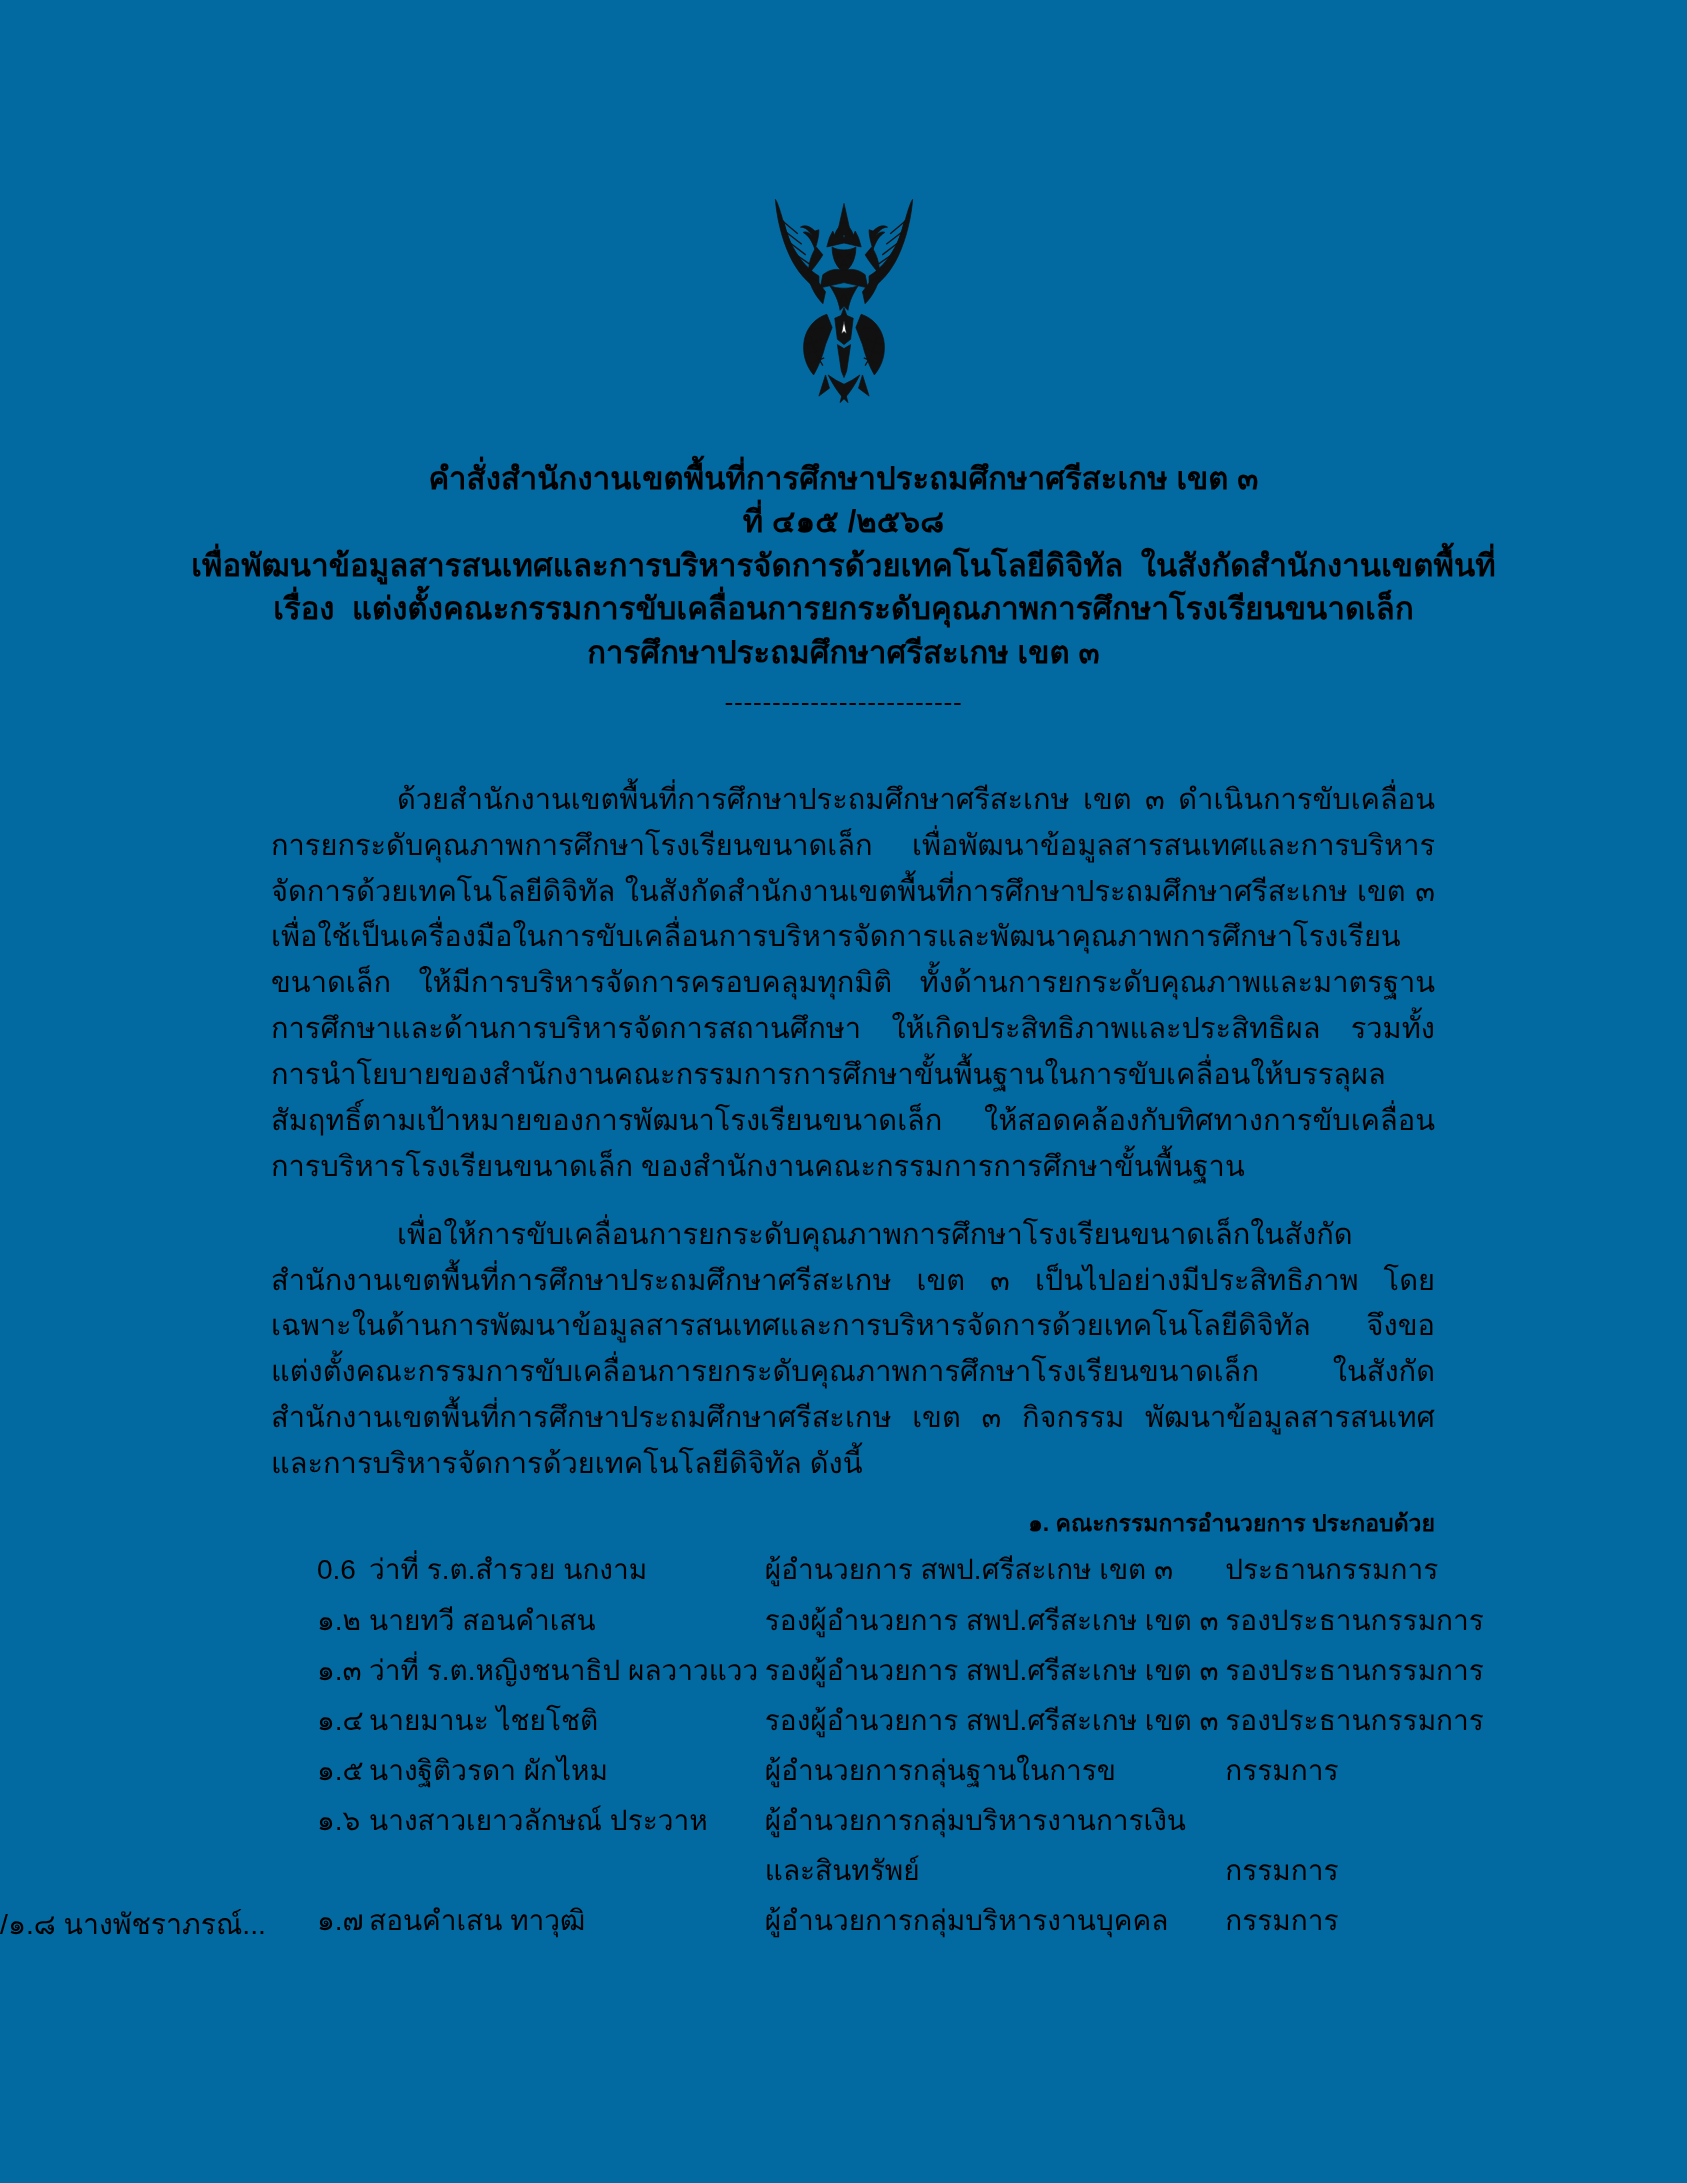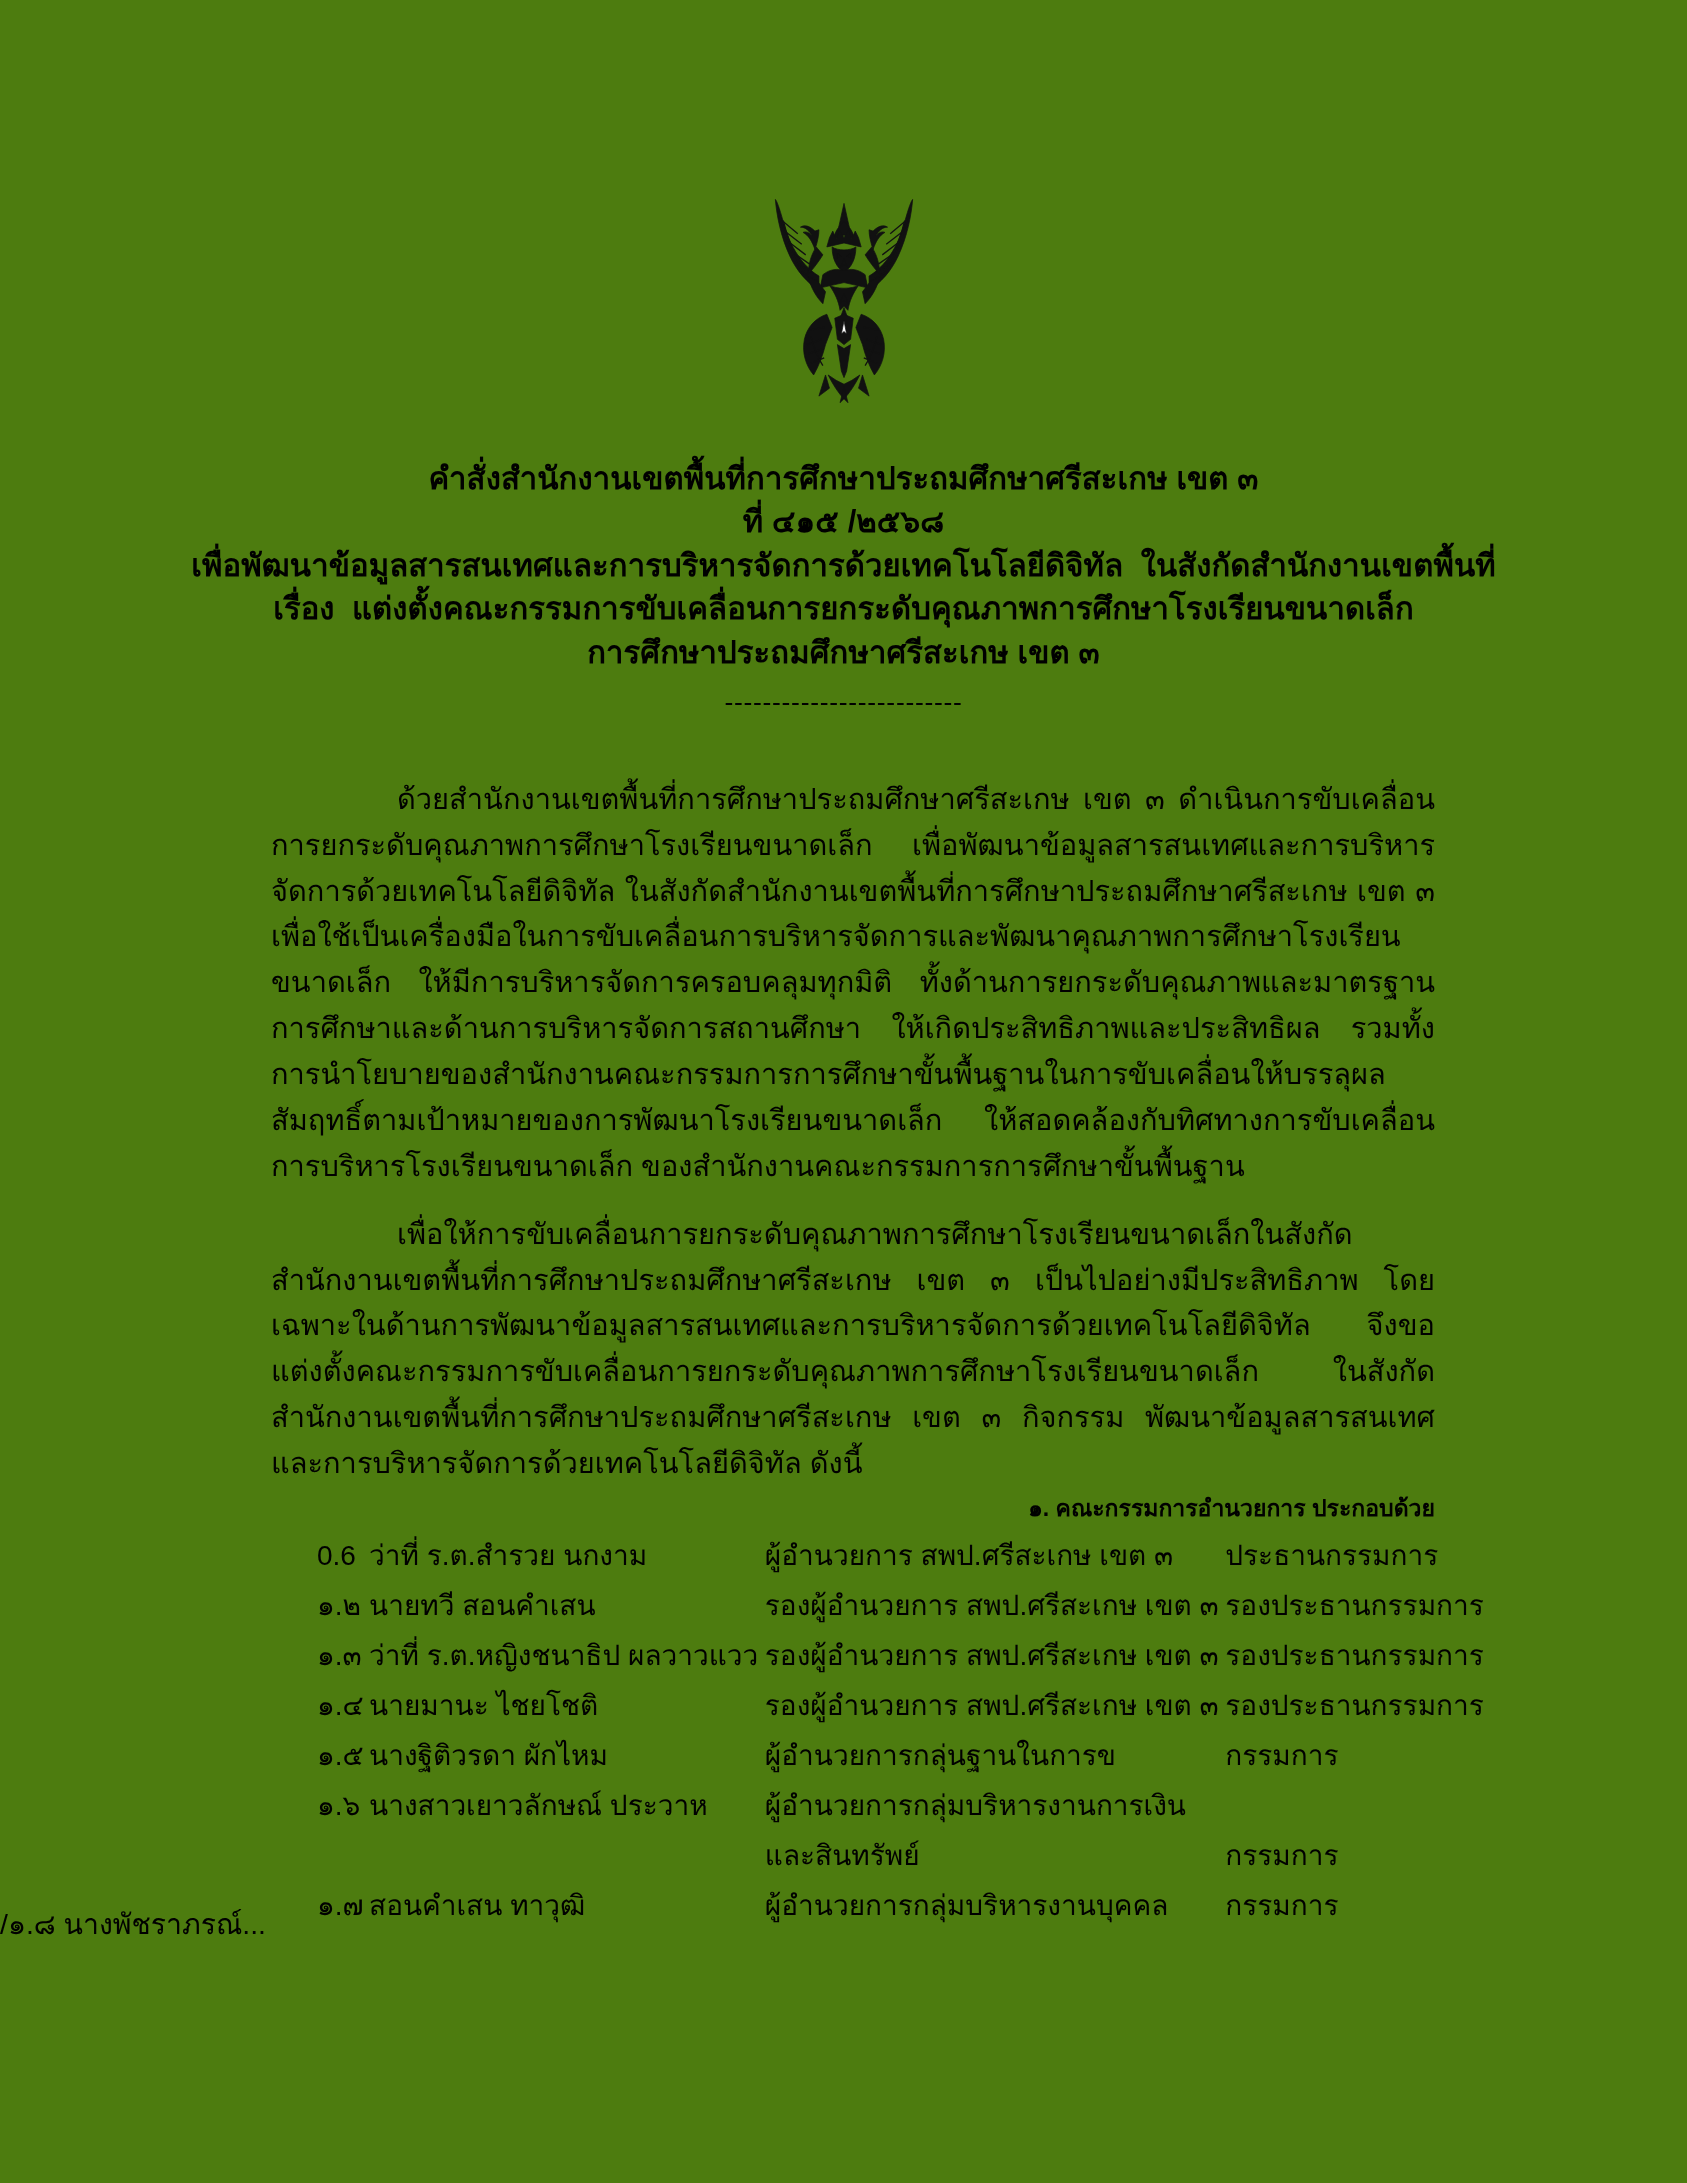--- a/index.html
+++ b/index.html
@@ -12,21 +12,21 @@
     width: 1687px;
     height: 2183px;
     font-family: "Liberation Sans", "DejaVu Sans", sans-serif;
     color: #000000;
     -webkit-font-smoothing: antialiased;
   }
   .page {
     position: relative;
     width: 1687px;
     height: 2183px;
-    background: #4d7c0f;
+    background: #0369a1;
     box-sizing: border-box;
     overflow: hidden;
     text-decoration: underline;
   }
 
   
   .emblem-wrap {
     position: absolute;
     top: 198px;
     left: 0;
@@ -75,21 +75,21 @@
     line-height: 1.58;
     text-align: justify;
     text-justify: inter-word;
     margin: 0 0 22.5px 0;
   }
   .para .indent {
     display: inline-block;
     width: 126px;
   }
   .para.last {
-    margin-bottom: 5px;
+    margin-bottom: 20px;
   }
 
   
   .section-heading {
     font-size: 23px;
     font-weight: 700;
     margin: 5.3px 0 10.6px 0;
     line-height: 1.4;
     text-align: right;
   }

